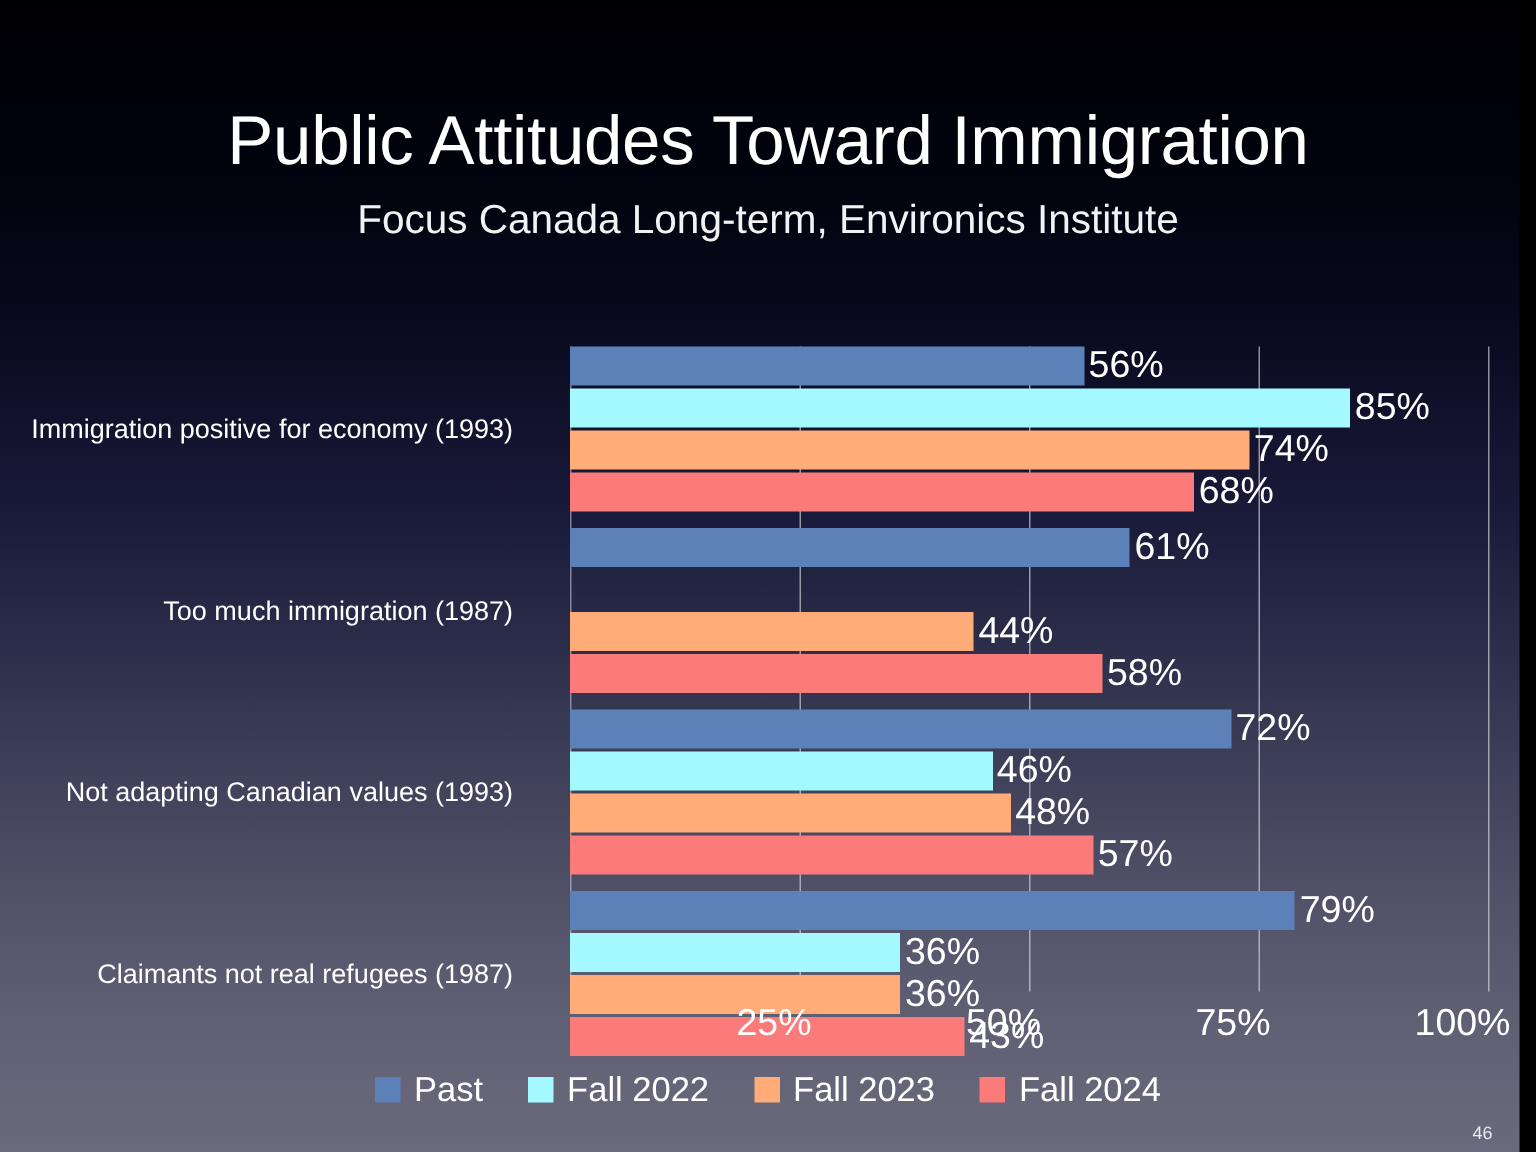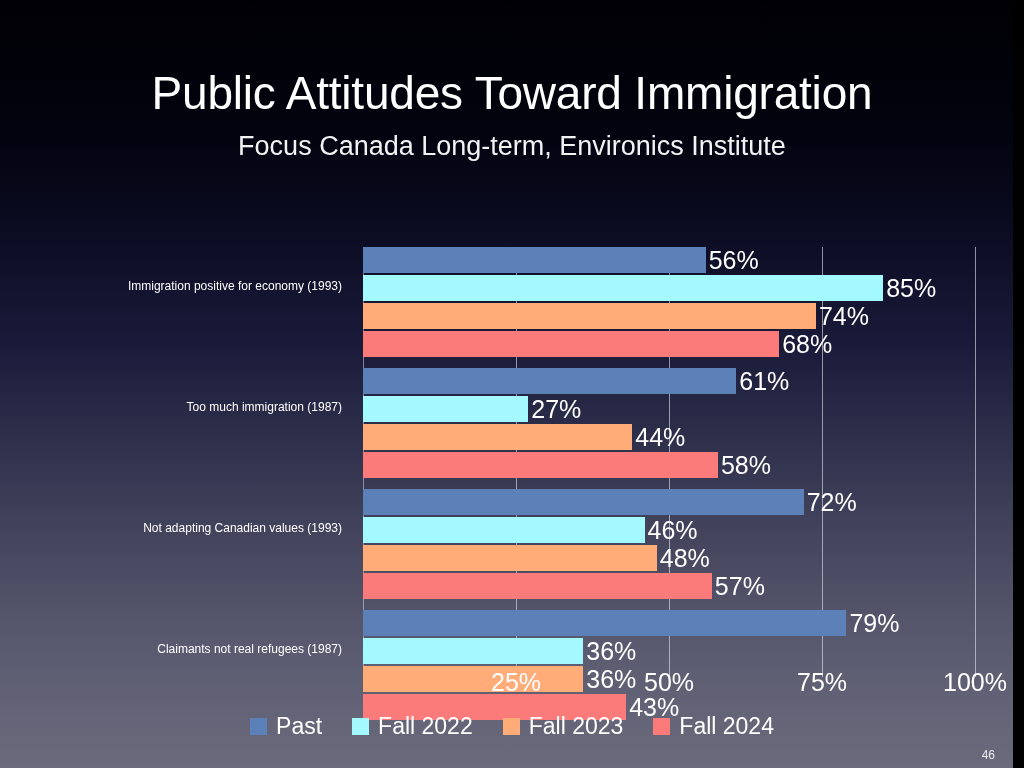--- a/index.html
+++ b/index.html
@@ -40,22 +40,22 @@
     text-align:center;
     color:#f2f2f4;
     font-size:27px;
     font-weight:400;
     line-height:1;
     white-space:nowrap;
   }
   
   #plot{
     position:absolute;
-    left:363px; top:231px;
-    width:612px; height:430px;margin-top:16px;
+    left:380px; top:231px;
+    width:612px; height:430px;
   }
   .gridline{
     position:absolute; top:0; bottom:0;
     width:1px;
     background:rgba(225,226,235,0.62);
   }
   #axis-left{
     position:absolute; left:0; top:0; bottom:0;
     width:1px;
     background:rgba(210,212,224,0.55);
@@ -74,21 +74,21 @@
     line-height:1;
     white-space:nowrap;
     padding-left:3px;
   }
   
   .catlabel{
     position:absolute;
     right:1024px;
     text-align:right;
     color:#ffffff;
-    font-size:12px;
+    font-size:18px;
     line-height:1;
     white-space:nowrap;
   }
   #catlabels{ position:absolute; left:0; top:231px; width:352px; }
   .catlabel{
     position:absolute; right:10px; left:0;
     text-align:right;
     transform:translateY(-50%);
   }
   
@@ -153,24 +153,20 @@
         <div class="barrow" style="top: 84px; right: 0px;">
           <div class="bar" style="width: 416.16px; background: rgb(251, 123, 123);"></div>
           <div class="vlabel" style="left: 416.16px;">68%</div>
         </div>
       </div>
       <div class="group" style="top: 121px; height: 110px;">
         <div class="barrow" style="top: 0px; right: 0px;">
           <div class="bar" style="width: 373.32px; background: rgb(92, 129, 184);"></div>
           <div class="vlabel" style="left: 373.32px;">61%</div>
         </div>
-        <div class="barrow" style="top: 28px; right: 0px;">
-          <div class="bar" style="width: 165.24px; background: rgb(164, 249, 255);"></div>
-          <div class="vlabel" style="left: 165.24px;">27%</div>
-        </div>
         <div class="barrow" style="top: 56px; right: 0px;">
           <div class="bar" style="width: 269.28px; background: rgb(255, 172, 120);"></div>
           <div class="vlabel" style="left: 269.28px;">44%</div>
         </div>
         <div class="barrow" style="top: 84px; right: 0px;">
           <div class="bar" style="width: 354.96px; background: rgb(251, 123, 123);"></div>
           <div class="vlabel" style="left: 354.96px;">58%</div>
         </div>
       </div>
       <div class="group" style="top: 242px; height: 110px;">

